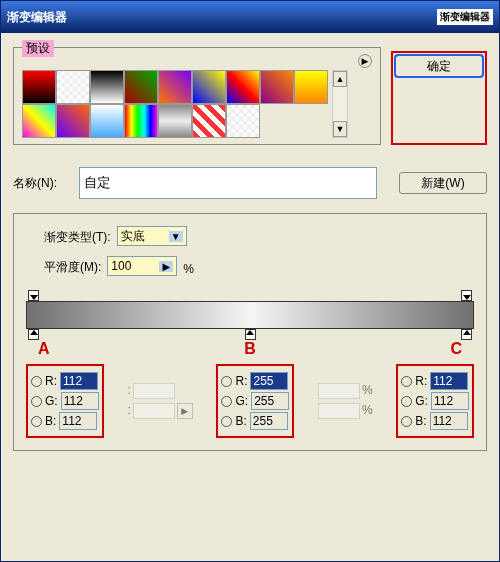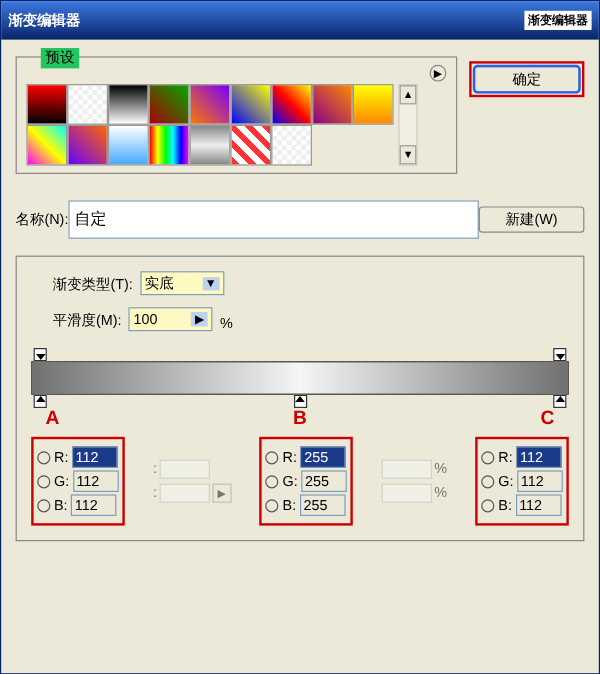--- a/index.html
+++ b/index.html
@@ -3,32 +3,32 @@
 <meta charset="utf-8">
 <style>
   * { box-sizing: border-box; margin: 0; padding: 0; }
   body { font-family: "SimSun", Arial, sans-serif; font-size: 12px; background: #ece9d8; }
   .window { width: 500px; height: 562px; background: #ece9d8; border: 1px solid #0a246a; }
   .titlebar { height: 24px; background: linear-gradient(to bottom, #3b78e0, #0a246a); color: #fff; display: flex; align-items: center; padding: 16px 6px; font-weight: bold; justify-content: space-between; text-align: right;}
   .watermark { background:#fff; color:#000; font-size:10px; padding:1px 3px;}
   .content { padding: 8px 12px; position: relative; }
   .top-row { display: flex; gap: 10px; }
   .presets { flex: 1; border: 1px solid #888; padding: 6px 8px 6px 8px; position: relative; margin-top: 6px;}
-  .presets-legend { position: absolute; top: -8px; left: 20px; background:#22c55e; padding: 0 4px; font-size:12px;font-family:Liberation Mono, monospace;}
+  .presets-legend { position: absolute; top: -8px; left: 8px; background:#f9a8d4; padding: 0 4px; font-size:12px;font-family:Liberation Mono, monospace;}
   .preset-header { display:flex; justify-content:flex-end; padding-bottom:2px;}
   .preset-arrow { width:14px; height:14px; border:1px solid #888; border-radius:50%; display:flex; align-items:center; justify-content:center; font-size:9px;}
   .preset-scroll { display:flex; }
   .preset-grid { display:grid; grid-template-columns: repeat(9, 34px); grid-auto-rows: 34px; gap: 0; }
   .swatch { width: 34px; height: 34px; border: 1px solid #999; }
   .scrollbar { width: 16px; background:#f1efe2; border:1px solid #ccc; margin-left:4px; display:flex; flex-direction:column; justify-content:space-between;}
   .scroll-btn { height:16px; background:#ece9d8; border:1px solid #999; text-align:center; font-size:9px; line-height:14px;}
-  .side-buttons { display: flex; flex-direction: column; gap: 8px; padding-top: 10px; }
+  .side-buttons { display: flex; flex-direction: row; gap: 8px; padding-top: 10px; }
   .btn { width: 88px; height: 22px; background: #ece9d8; border: 1px solid #888; border-radius: 3px; font-size: 12px; }
   .btn.highlight { outline: 2px solid #2563eb; outline-offset: -1px; }
-  .name-row { display: flex; align-items: center; gap: 0; margin: 22px 0 14px 0; }
+  .name-row { display: flex; align-items: center; gap: 22px; margin: 22px 0 14px 0; }
   .text-input { flex: 1; height: 32px; border: 1px solid #7f9db9; padding: 0 4px; background:#fff; }
   .type-group { border: 1px solid #888; padding: 12px; margin-top: 4px; position: relative; }
   .type-row { display: flex; align-items: flex-end; gap: 6px; margin-bottom: 10px; margin-left: 18px; }
   .select { width: 70px; height: 20px; border: 1px solid #7f9db9; background:#fef9c3; display:flex; align-items:center; justify-content:space-between; padding:0 3px;}
   .select-arrow{ background:#bcd2ee; width:14px; text-align:center; font-size:10px;}
   .gradient-area { margin-top: 14px; }
   .stop-row { display:flex; justify-content:space-between; padding: 0 2px; }
   .stop { width: 11px; height: 11px; background:#fff; border:1px solid #333; display:flex; align-items:flex-end; justify-content:center;}
   .stop::after{content:''; width:0; height:0; border-left:4px solid transparent; border-right:4px solid transparent;}
   .stop.top::after{ border-top:5px solid #000;}

